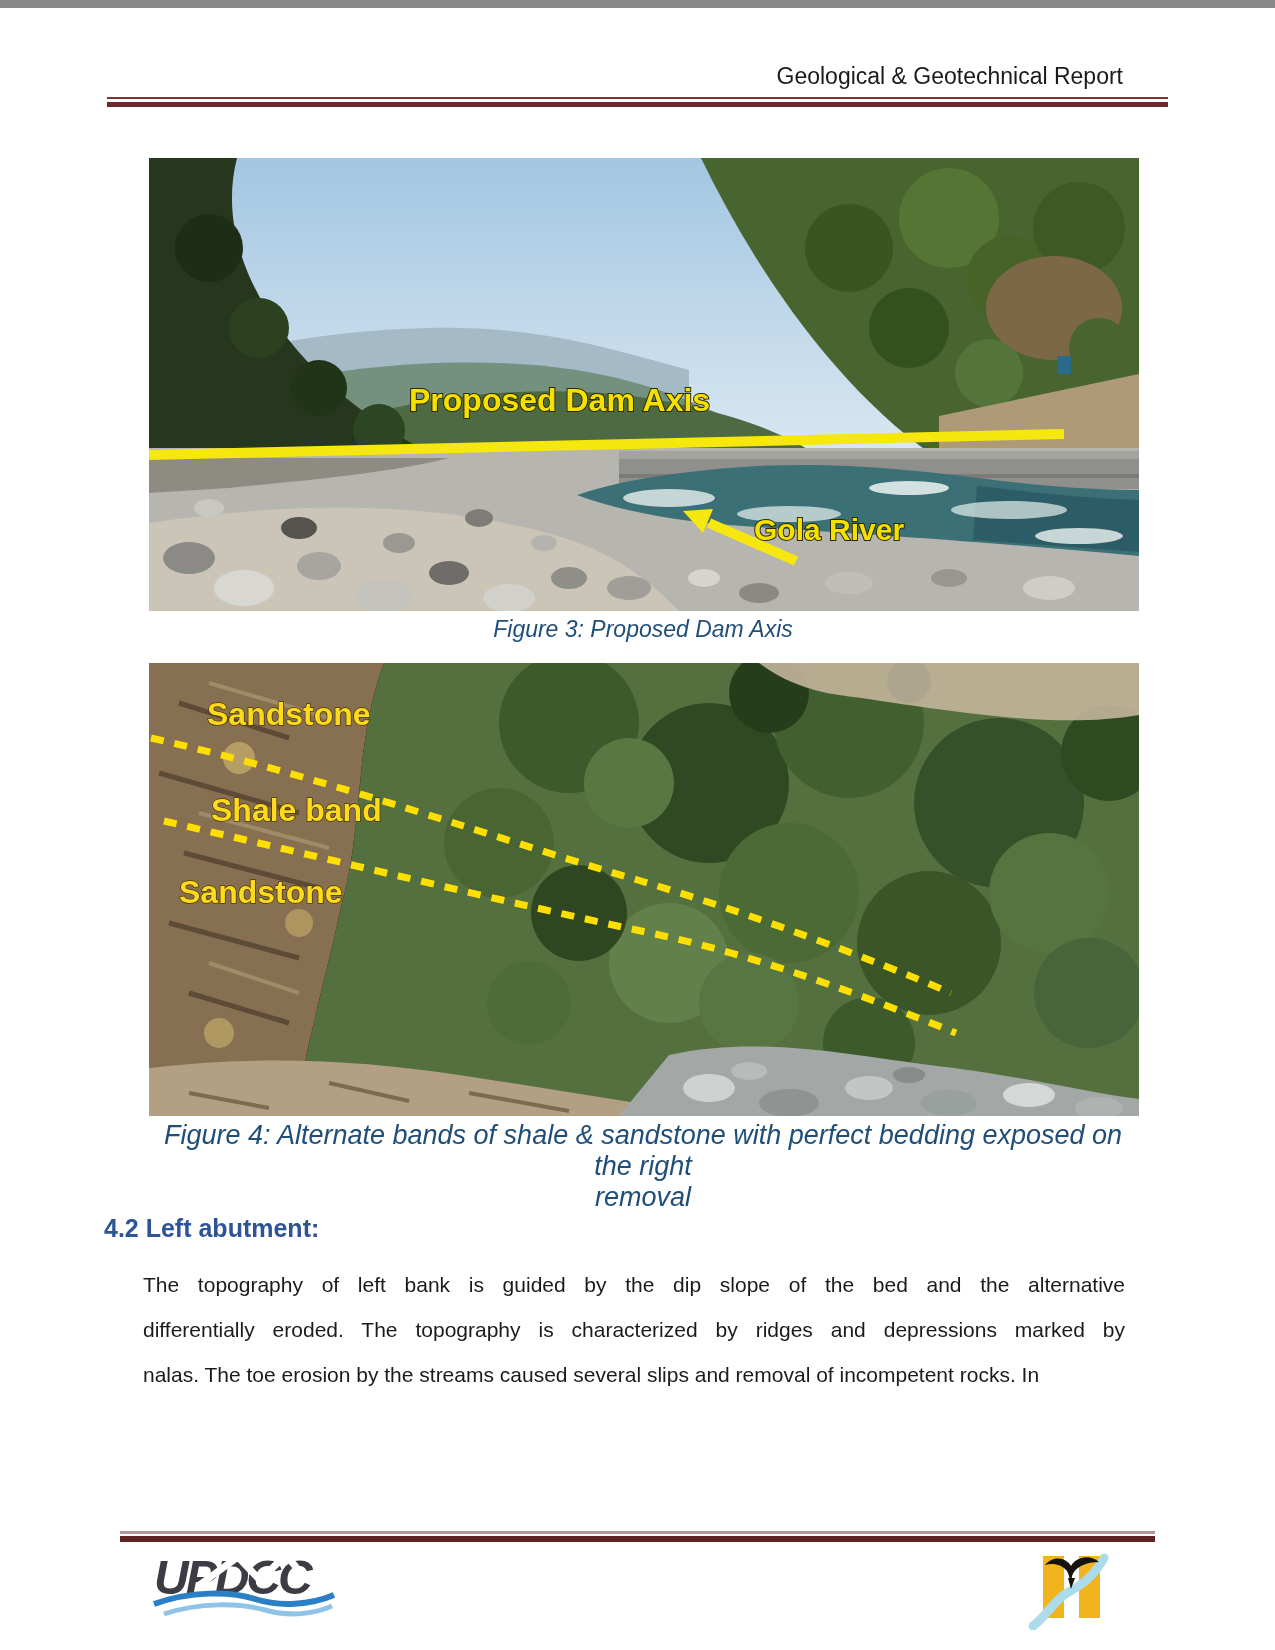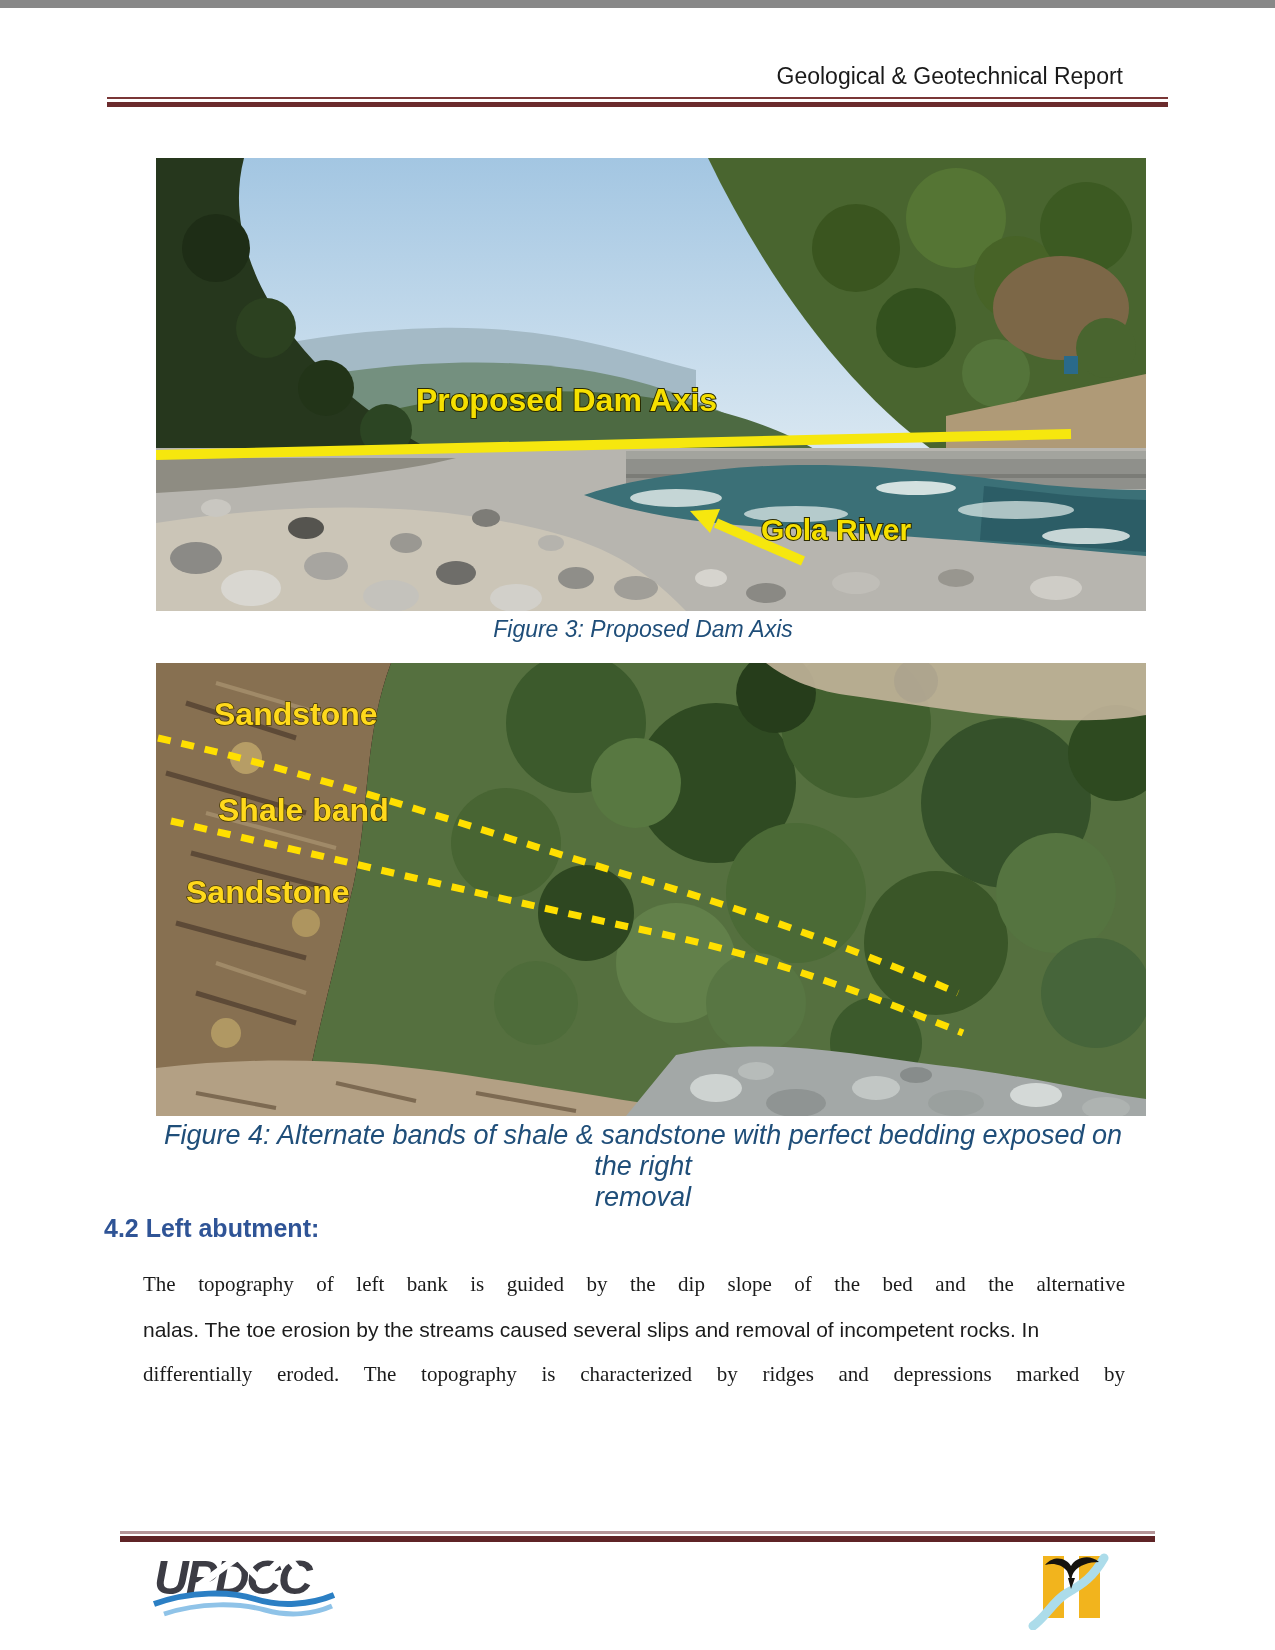--- a/index.html
+++ b/index.html
@@ -8,39 +8,39 @@
     font-family:"Liberation Sans",sans-serif;overflow:hidden;margin:8px auto;
   }
   
   #header-title{
     position:absolute;top:55px;right:152px;font-size:23px;color:#1a1a1a;
     letter-spacing:0px;
   }
   .hrule-thin{position:absolute;left:107px;width:1061px;top:89px;height:2px;background:#7a3636;}
   .hrule-thick{position:absolute;left:107px;width:1061px;top:94px;height:5px;background:#6b2b2d;}
   
-  .photo{position:absolute;left:156px;width:990px;height:453px;}
+  .photo{position:absolute;left:149px;width:990px;height:453px;}
   #figure3-photo{top:150px;}
   #figure4-photo{top:655px;text-decoration:underline;}
   .caption{
     position:absolute;left:148px;width:990px;text-align:center;
     font-weight:normal;font-style:italic;color:#1f4e79;
   }
   #figure3-caption{top:606px;font-size:23px;line-height:30px;}
   #figure4-caption{top:1112px;font-size:27px;line-height:31px;}
   
   #section-heading{
     position:absolute;left:104px;top:1206px;font-size:25px;font-weight:bold;
     color:#2f5496;
     text-align:right;
   }
   
   #body-paragraph{position:absolute;left:143px;top:1254px;width:982px;font-size:21px;color:#1b1b1b;}
   .pline{height:45px;line-height:45px;white-space:nowrap;}
-  .pline.justify{white-space:normal;text-align:justify;text-align-last:justify;font-family:Liberation Serif, serif;}
+  .pline.justify{white-space:normal;text-align:justify;text-align-last:justify;}
   
   .frule-thin{position:absolute;left:120px;width:1035px;top:1523px;height:3px;background:#b59598;}
   .frule-thick{position:absolute;left:120px;width:1035px;top:1528px;height:6px;background:#5f2426;}
   #updcc-logo{position:absolute;left:148px;top:1536px;}
   #eagle-logo{position:absolute;left:1026px;top:1540px;}
   svg text.annot{
     font-family:"Liberation Sans",sans-serif;font-weight:bold;
     paint-order:stroke fill;
   }
 </style>
@@ -194,22 +194,22 @@
   </div>
   <div class="caption" id="figure4-caption">
     <div>Figure 4: Alternate bands of shale &amp; sandstone with perfect bedding exposed on the right</div>
     <div>removal</div>
   </div>
 
   <div id="section-heading">4.2 Left abutment:</div>
 
   <div id="body-paragraph">
     <div class="pline justify">The topography of left bank is guided by the dip slope of the bed and the alternative</div>
+    <div class="pline justify">differentially eroded. The topography is characterized by ridges and depressions marked by</div>
     <div class="pline">nalas. The toe erosion by the streams caused several slips and removal of incompetent rocks. In</div>
-    <div class="pline justify">differentially eroded. The topography is characterized by ridges and depressions marked by</div>
   </div>
 
   <div class="frule-thin"></div>
   <div class="frule-thick"></div>
 
   <div id="updcc-logo">
     <svg width="195" height="82" viewBox="0 0 195 82">
       <text x="6" y="50" font-family="Liberation Sans, sans-serif" font-size="48" font-weight="bold" font-style="italic" letter-spacing="-3" fill="#3c3c44">UPDCC</text>
       <polyline points="50,42 90,13 112,36 138,11 152,28" fill="none" stroke="#ffffff" stroke-width="7"></polyline>
       <path d="M6,60 C42,47 82,47 107,55 C132,63 162,61 186,51" fill="none" stroke="#2b7fc4" stroke-width="6"></path>

